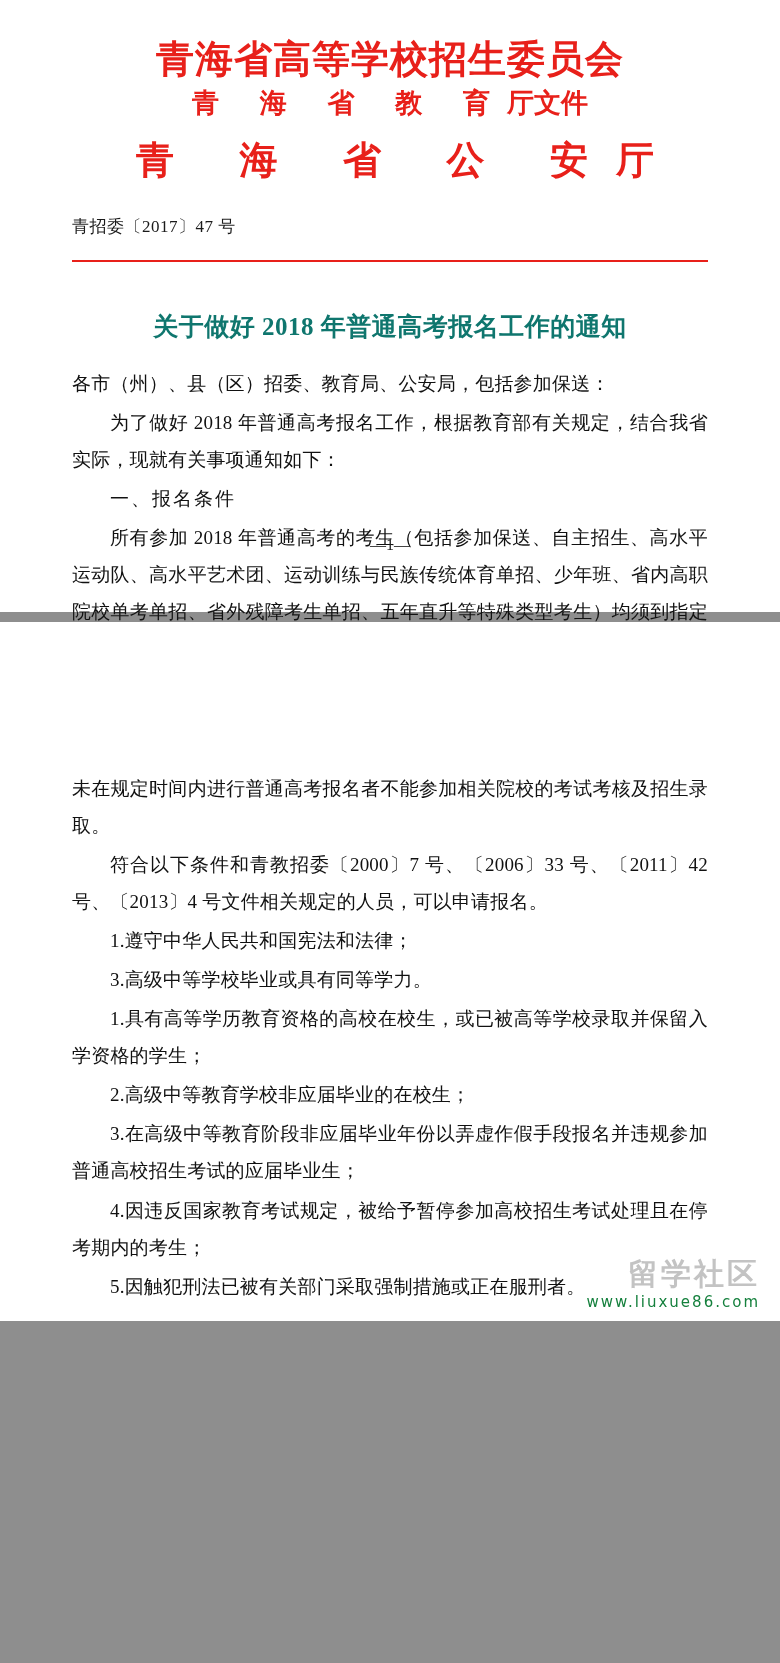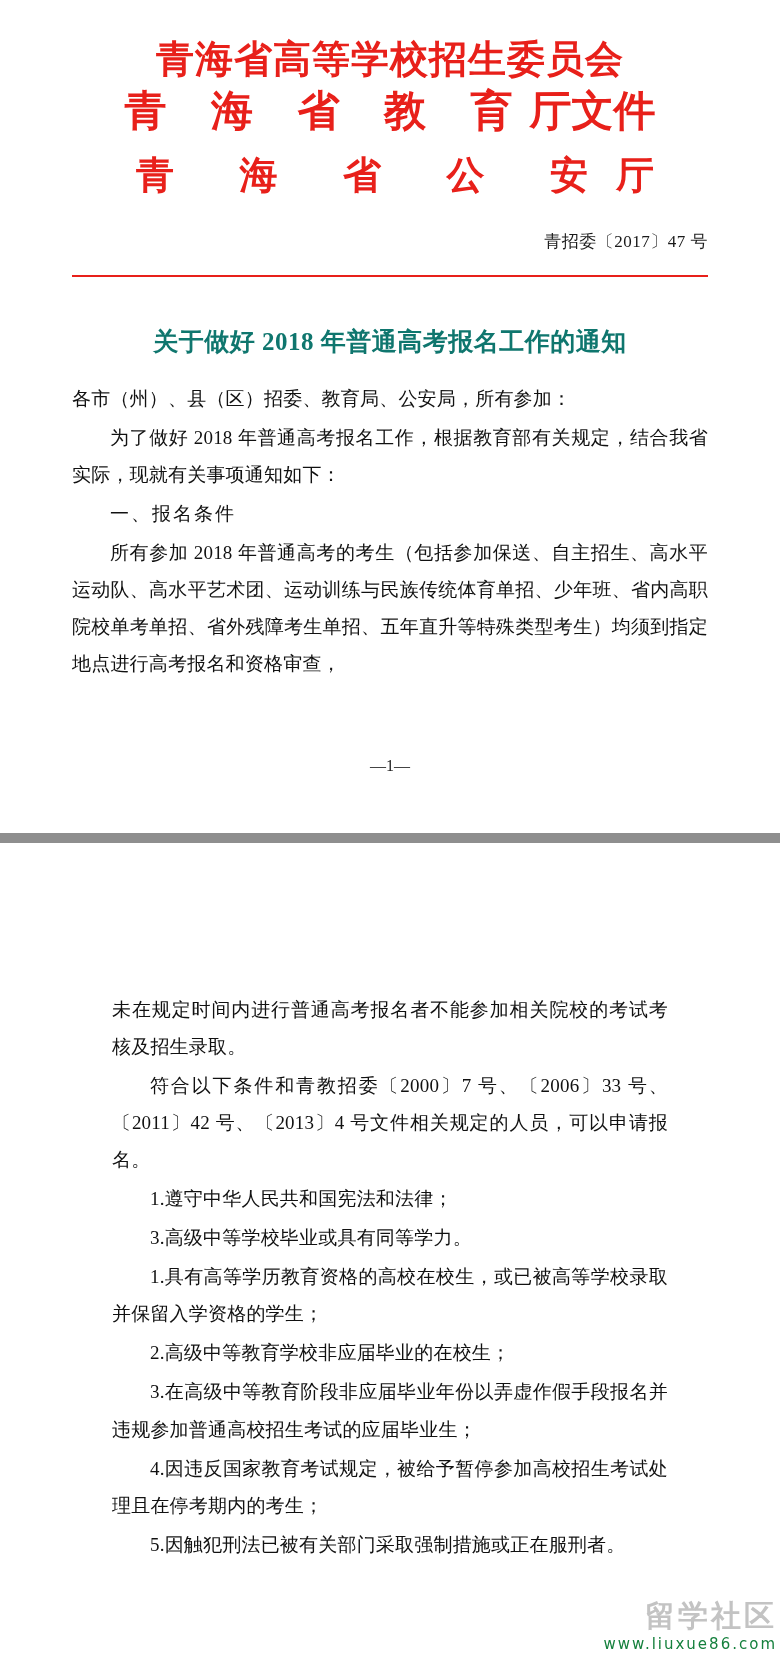--- a/index.html
+++ b/index.html
@@ -15,68 +15,68 @@
     width: 780px;
     position: relative;
   }
   .page {
     background: #ffffff;
     width: 780px;
     box-sizing: border-box;
     position: relative;
   }
   .page-1 {
-    height: 833px;
+    height: 612px;
     padding: 0 72px;
   }
   .page-gap {
     height: 10px;
     background: #8e8e8e;
   }
   .page-2 {
-    height: 820px;
-    padding: 0 112px;
+    height: 699px;
+    padding: 0 72px;
   }
 
   
   .masthead {
     padding-top: 40px;
     text-align: center;
   }
   .mast-line {
     color: #e8201a;
     font-family: "Liberation Serif", "DejaVu Serif", serif;
     font-weight: bold;
     line-height: 1.0;
     white-space: nowrap;
   }
   .mast-line-1 {
     font-size: 38px;
     letter-spacing: 1px;
     margin-bottom: 12px;
   }
   .mast-line-2 {
-    font-size: 42px;
+    font-size: 27px;
     margin-bottom: 10px;
   }
   .mast-line-2 .spread {
     letter-spacing: 17px;
   }
   .mast-line-3 {
     font-size: 38px;
     margin-bottom: 6px;
     margin-top: 24px;
   }
   .mast-line-3 .spread {
     letter-spacing: 28px;
     padding-left: 10px;
   }
 
   .doc-number {
-    text-align: right;
+    text-align: left;
     font-size: 17px;
     color: #1a1a1a;
     margin-top: 36px;
     letter-spacing: 0.5px;
   }
 
   .red-rule {
     border: none;
     border-top: 2px solid #e8201a;
     margin: 22px 0 0 0;
@@ -120,21 +120,21 @@
     font-size: 16px;
     color: #222;
   }
 
   .page-2 .top-pad {
     height: 148px;
   }
 
   .watermark {
     position: absolute;
-    right: 3px;
+    right: 20px;
     bottom: 10px;
     text-align: right;
     pointer-events: none;
   }
   .wm-main {
     font-size: 30px;
     color: #b9b9b9;
     font-weight: bold;
     letter-spacing: 3px;
     opacity: 0.85;
@@ -164,21 +164,21 @@
         <span class="spread">青 海 省 公 安</span><span>厅</span>
       </div>
     </div>
 
     <div class="doc-number">青招委〔2017〕47 号</div>
 
     <hr class="red-rule">
 
     <div class="doc-title">关于做好 2018 年普通高考报名工作的通知</div>
 
-    <p class="body-text">各市（州）、县（区）招委、教育局、公安局，所有参加：</p>
+    <p class="body-text">各市（州）、县（区）招委、教育局、公安局，包括参加保送：</p>
     <p class="body-text indent">为了做好 2018 年普通高考报名工作，根据教育部有关规定，结合我省实际，现就有关事项通知如下：</p>
     <p class="body-text heading-item">一、报名条件</p>
     <p class="body-text indent">所有参加 2018 年普通高考的考生（包括参加保送、自主招生、高水平运动队、高水平艺术团、运动训练与民族传统体育单招、少年班、省内高职院校单考单招、省外残障考生单招、五年直升等特殊类型考生）均须到指定地点进行高考报名和资格审查，</p>
 
     <div class="page-folio">—1—</div>
   </div>
 
   <div class="page-gap"></div>
 
   <div class="page page-2">

